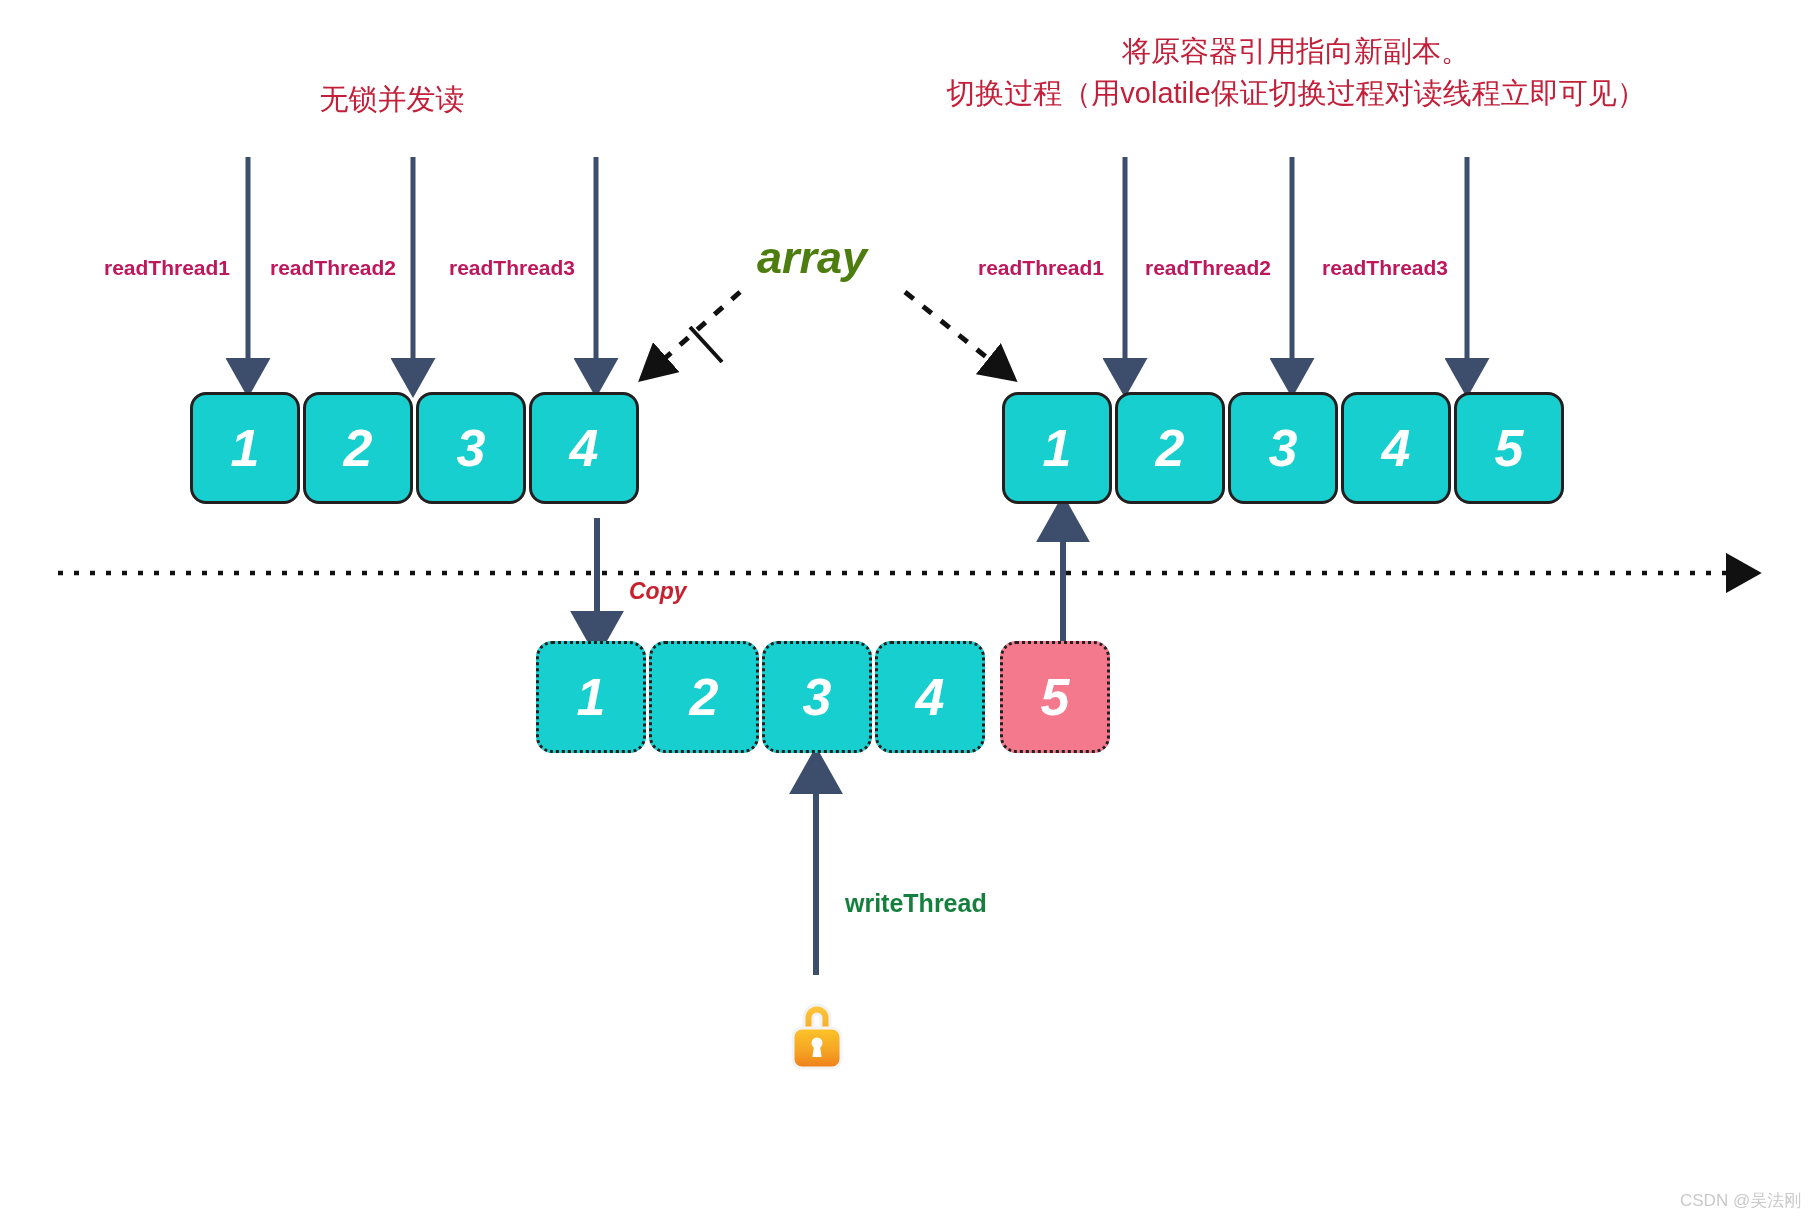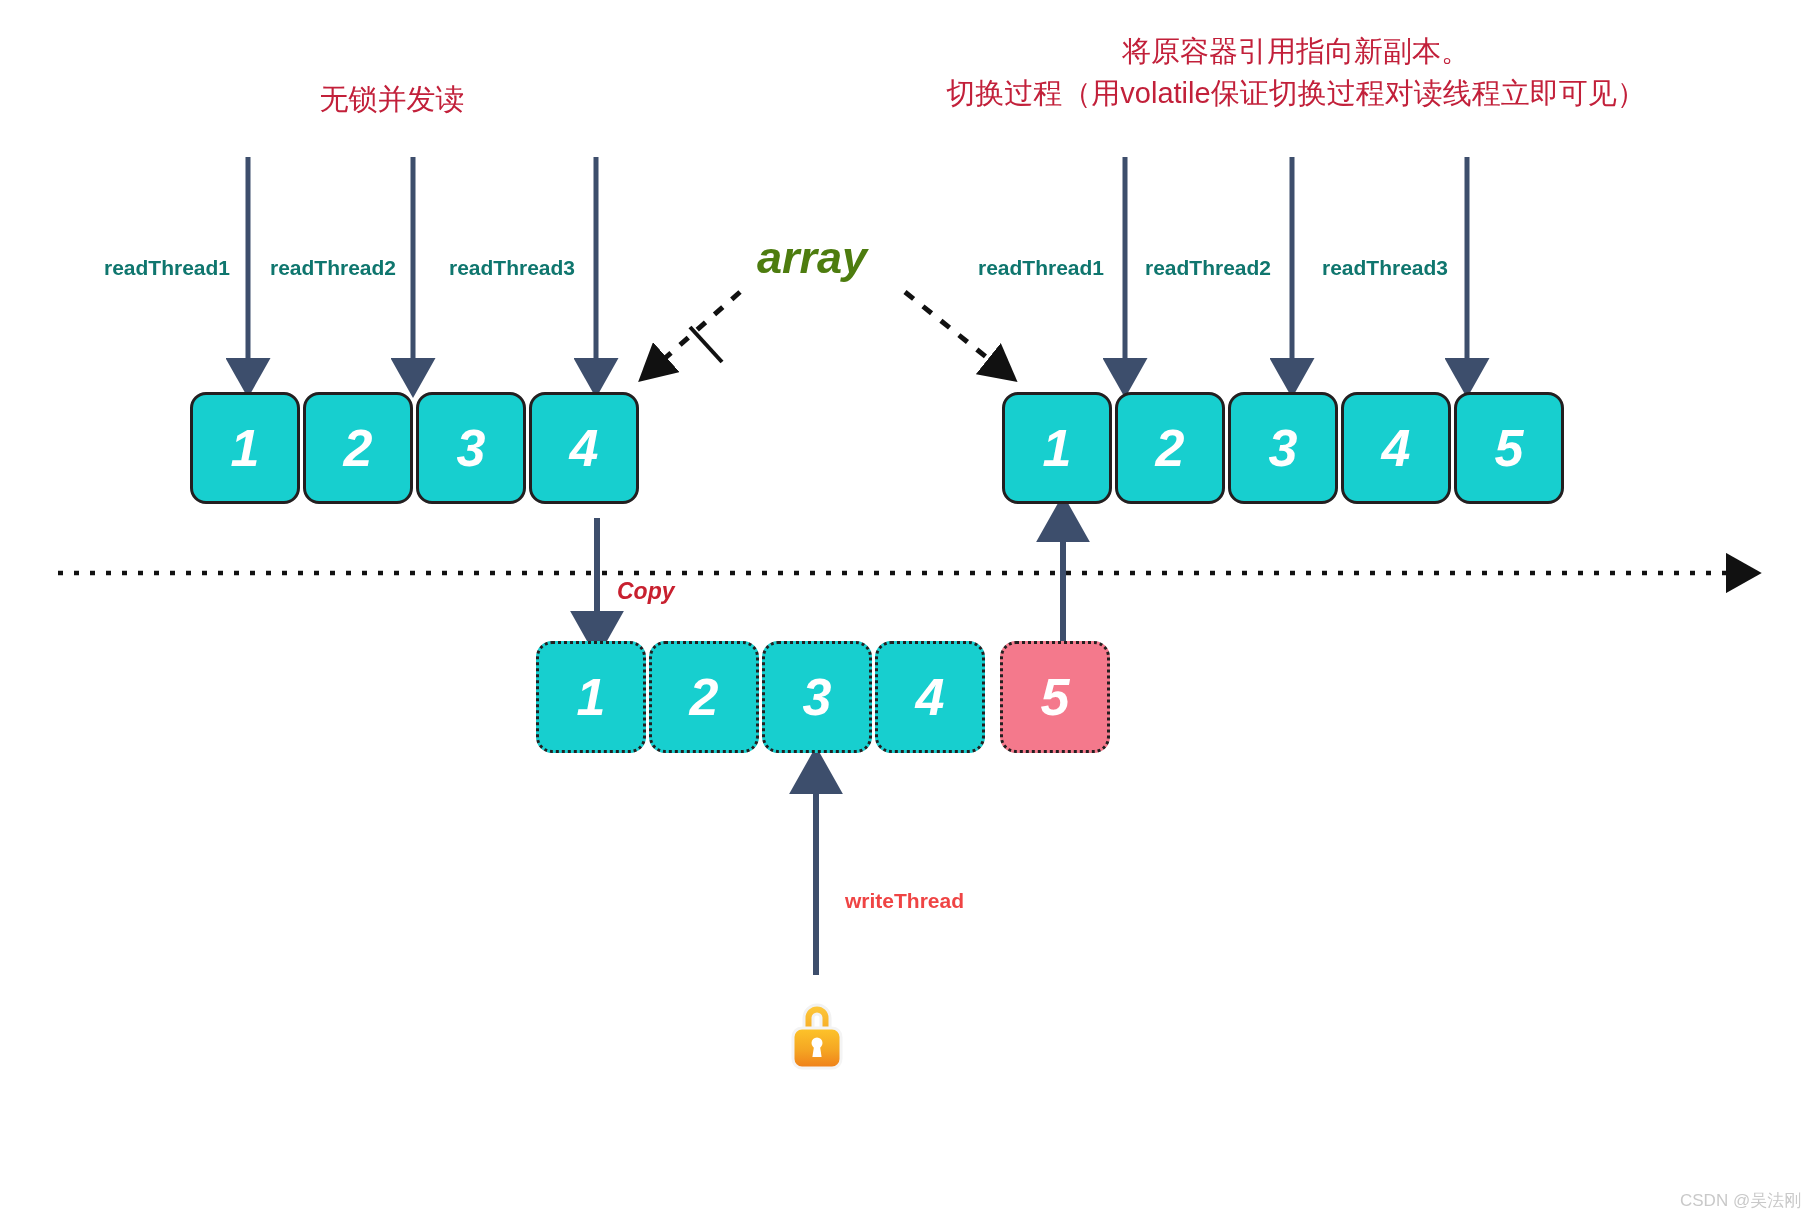--- a/index.html
+++ b/index.html
@@ -23,48 +23,49 @@
   .cn-note {
     color: #c2203a;
     font-size: 29px;
     font-weight: 500;
     line-height: 1.45;
     text-align: center;
     white-space: nowrap;
     font-family: "Liberation Sans", "DejaVu Sans", sans-serif;
   }
   .thread-label {
-    color: #0f766e;
+    color: #be185d;
     font-size: 21px;
     font-weight: bold;
     white-space: nowrap;
     font-family: "Liberation Sans", sans-serif;
   }
   .write-label {
-    color: #ef4444;
-    font-size: 21px;
+    color: #15803d;
+    font-size: 25px;
     font-weight: bold;
     white-space: nowrap;
     font-family: "Liberation Sans", sans-serif;
   }
   .array-label {
     color: #4d7c0f;
     font-size: 45px;
     font-weight: bold;
     font-style: italic;
     white-space: nowrap;
     font-family: "Liberation Sans", sans-serif;
   }
   .copy-label {
     color: #c8202f;
     font-size: 23px;
     font-weight: bold;
     font-style: italic;
     white-space: nowrap;
     font-family: "Liberation Sans", sans-serif;
+    margin-left: 12px;
   }
   .watermark {
     color: #c9c9c9;
     font-size: 17px;
     white-space: nowrap;
     font-family: "Liberation Sans", "DejaVu Sans", sans-serif;
   }
 
   
   .cell {

